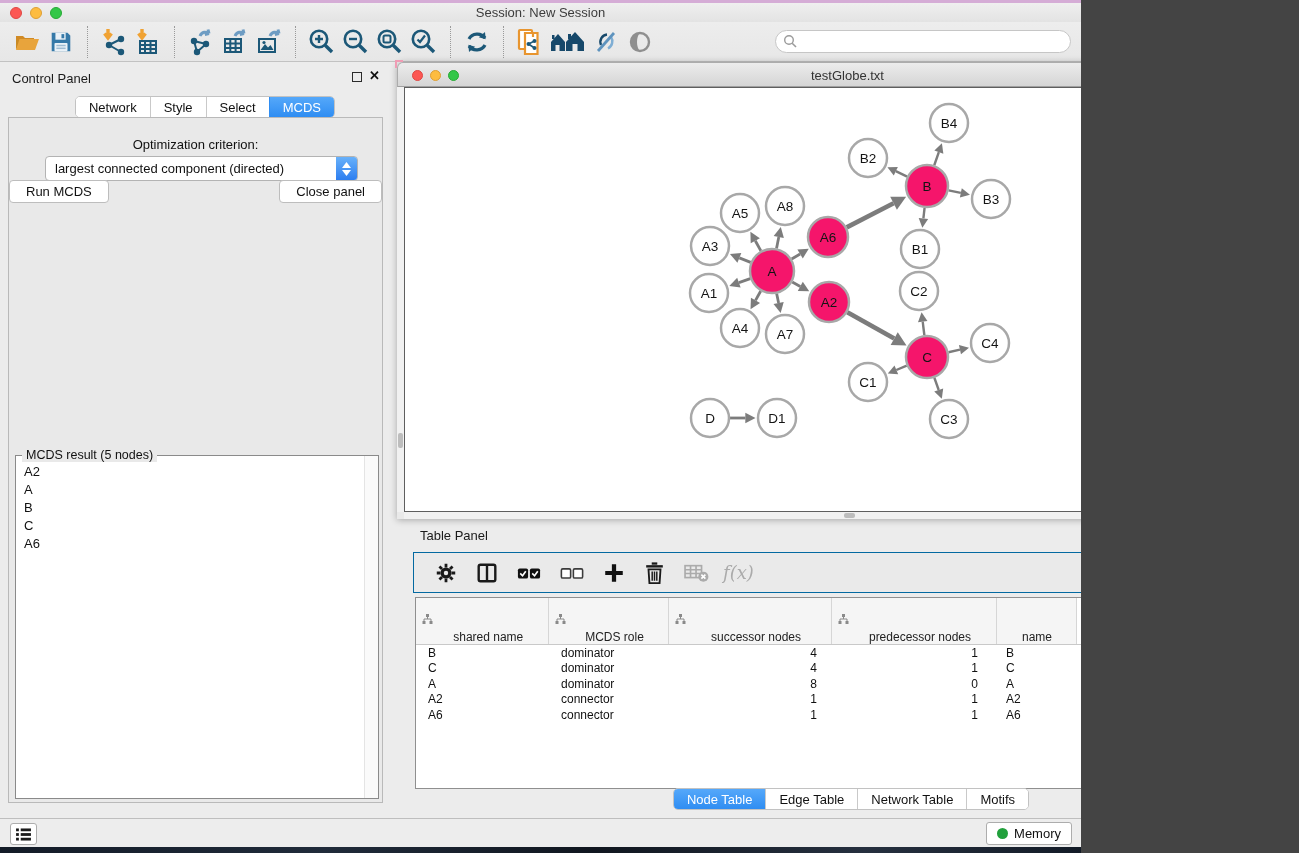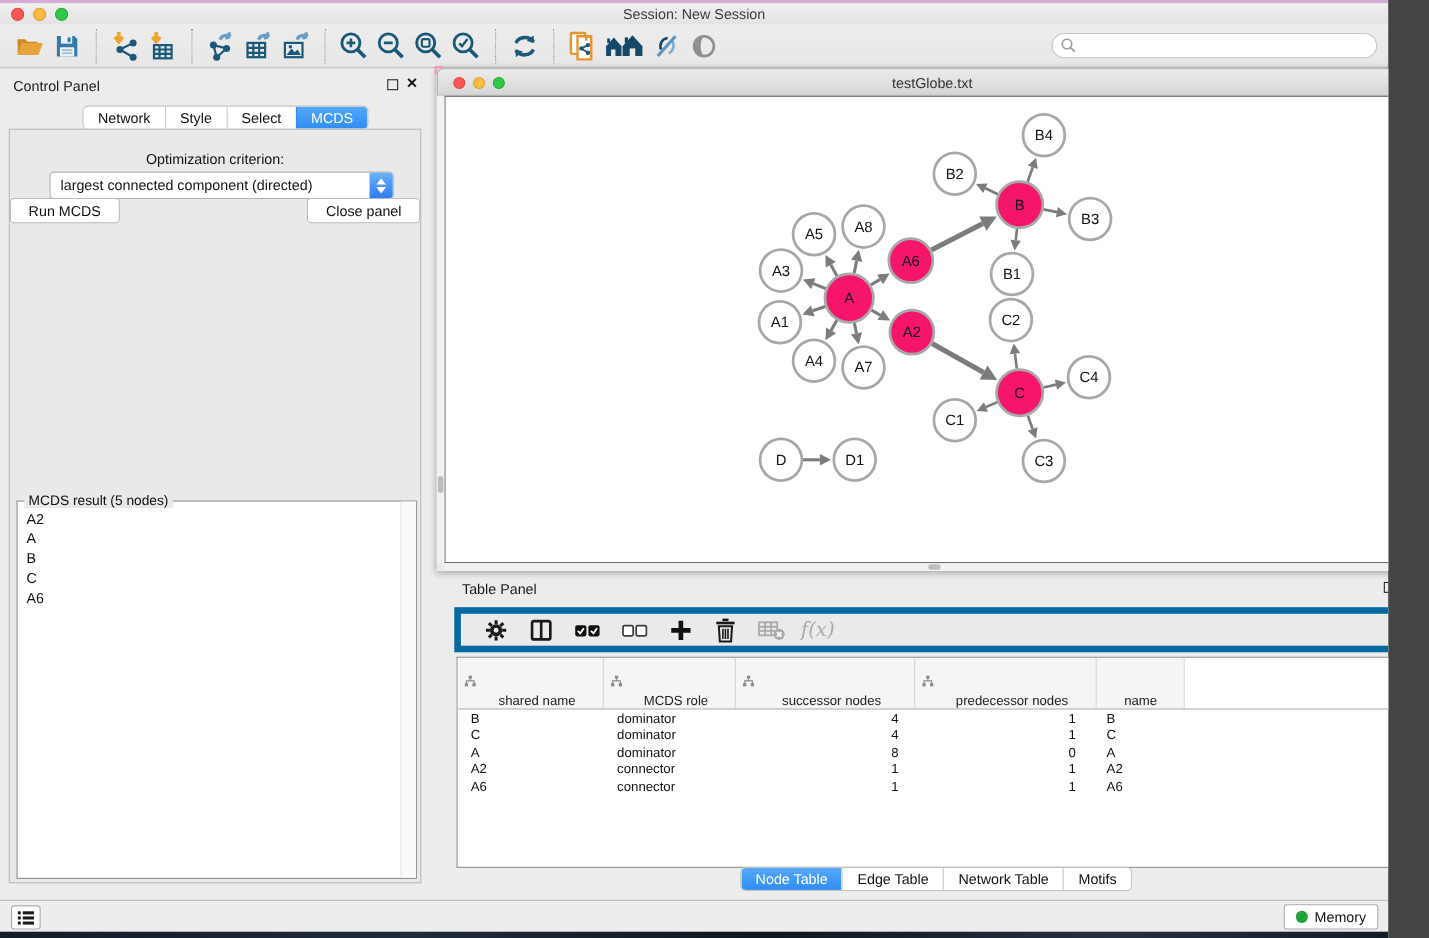--- a/index.html
+++ b/index.html
@@ -1,18 +1,18 @@
 <!DOCTYPE html>
 <html><head>
 <meta charset="utf-8">
 <style>
   * { margin:0; padding:0; box-sizing:border-box; }
   html,body { background:#444; }
   body { font-family:"Liberation Sans",sans-serif; }
-  .app { position:relative; width:1262px; height:853px; background:#ECECEC; overflow:hidden; }
+  .app { position:relative; width:1081px; height:853px; background:#ECECEC; overflow:hidden; }
 
   
   .strip-top { position:absolute; left:0; top:0; right:0; height:3px; background:#D5ACD6; }
   .strip-bottom { position:absolute; left:0; top:847px; right:0; height:6px;
     background:linear-gradient(90deg,#131B27,#202b3a 30%,#10161f 55%,#26303f 80%,#131B27); }
 
   
   .main-titlebar { position:absolute; left:0; top:3px; right:0; height:19px;
     background:linear-gradient(#EFEFEF,#E3E3E3); }
   .main-title { position:absolute; left:0; right:0; top:2px; text-align:center;
@@ -89,21 +89,21 @@
   .net-hscroll .thumb { position:absolute; left:440px; top:1px; width:11px; height:5px; background:#BDBDBD; border-radius:2px; }
   .net-grip { position:absolute; right:0; bottom:-6px; width:13px; height:13px; }
   .corner-mark { position:absolute; width:8px; height:8px; }
   .corner-tl { left:-2px; top:-2px; border-left:2px solid #F09CB4; border-top:2px solid #F09CB4; }
   .corner-br { right:-2px; bottom:-6px; border-right:2px solid #F09CB4; border-bottom:2px solid #F09CB4; }
 
   
   .table-panel { position:absolute; left:403px; top:519px; width:896px; height:299px; }
   .tp-float { right:31px; } .tp-close { right:13px; }
   .tp-toolbar { position:absolute; left:10px; right:6px; top:33px; height:41px;
-    border:6px solid #0369a1; background:#EAEAEA; display:flex; align-items:center; gap:17px; padding-left:20px; }
+    border:1px solid #0369a1; background:#EAEAEA; display:flex; align-items:center; gap:17px; padding-left:20px; }
   .tp-icon { display:flex; align-items:center; justify-content:center; }
   .fx-label { font-size:18px; font-family:"DejaVu Serif",serif; font-style:italic; color:#ABABAB; margin-left:-4px; }
 
   .tablebox { position:absolute; left:12px; right:7px; top:78px; height:192px;
     border:1px solid #8F8F8F; background:#fff; overflow:hidden; }
   table.data { border-collapse:collapse; table-layout:fixed; width:100%; }
   table.data th { height:22px; background:#F5F5F5; border-bottom:1px solid #C9C9C9;
     border-right:1px solid #D6D6D6; font-weight:normal; font-size:12px; color:#222; }
   table.data th.filler { background:#fff; border-right:none; }
   .hdr { display:flex; align-items:center; padding:0 4px 0 6px; }

